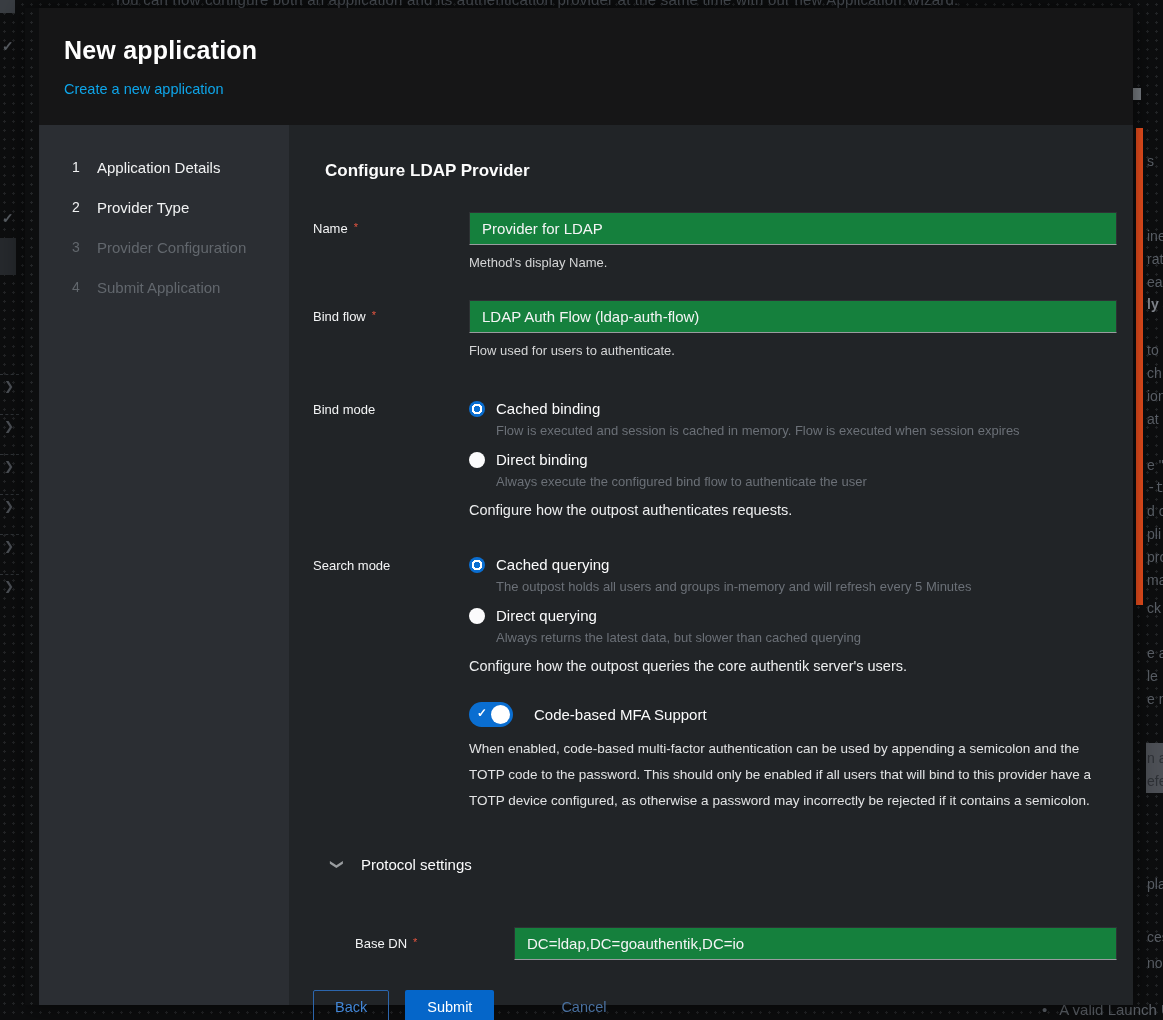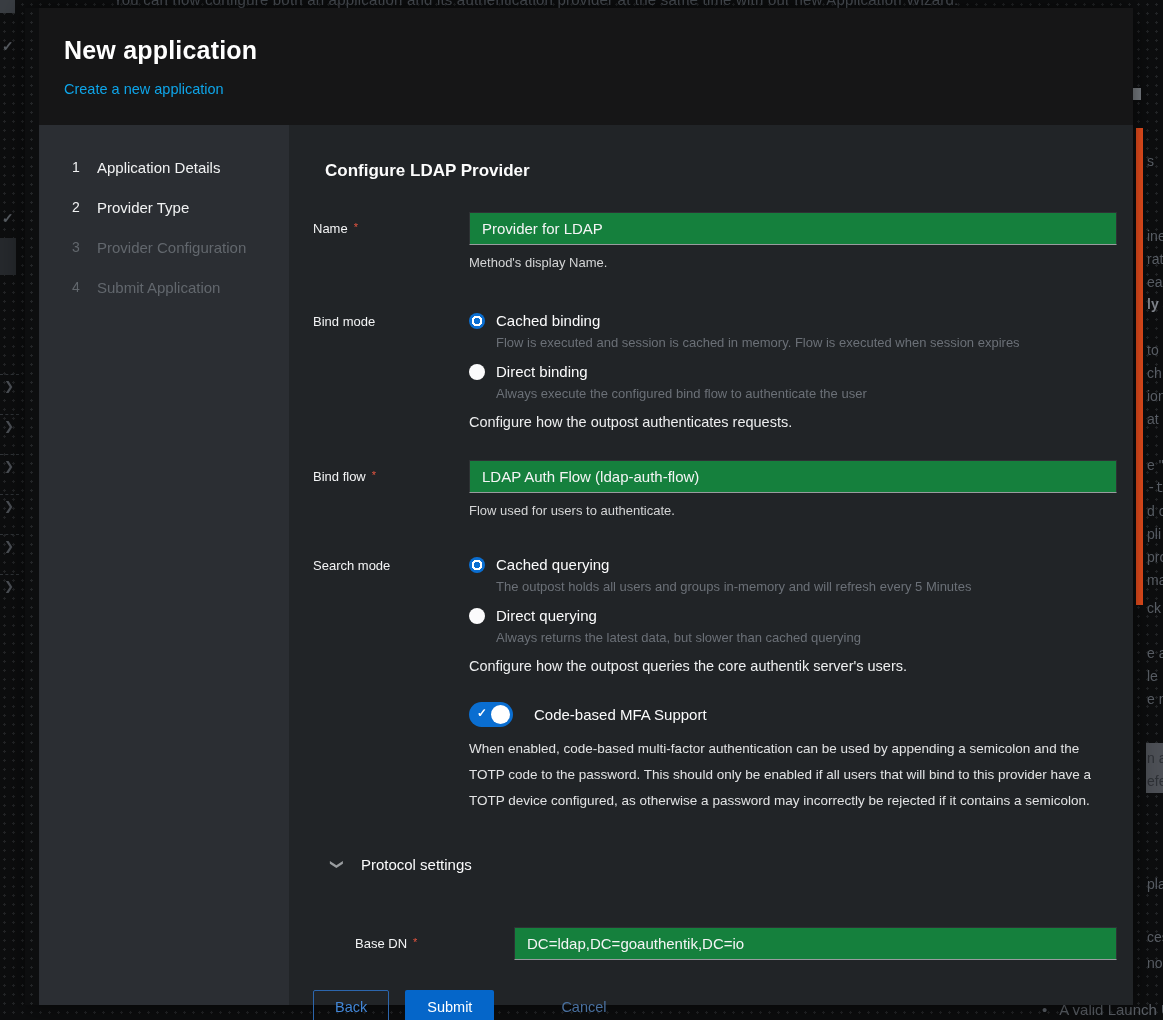--- a/index.html
+++ b/index.html
@@ -198,44 +198,44 @@
       <div class="f-row mt-name">
         <div class="f-label">
           <span>Name</span><span class="req">*</span>
         </div>
         <div>
           <input class="txt-input" type="text" value="Provider for LDAP" style="">
           <div class="field-help">Method's display Name.</div>
         </div>
       </div>
 
-      <div class="f-row mt-bindmode">
-        <div class="f-label radio-top">Bind mode</div>
-        <div>
-          <div class="radio-opt">
-            <span class="radio checked"></span>
-            <span class="radio-lbl">Cached binding</span>
-          </div>
-          <div class="radio-desc">Flow is executed and session is cached in memory. Flow is executed when session expires</div>
-          <div class="radio-opt">
-            <span class="radio unchecked"></span>
-            <span class="radio-lbl">Direct binding</span>
-          </div>
-          <div class="radio-desc">Always execute the configured bind flow to authenticate the user</div>
-          <div class="group-help">Configure how the outpost authenticates requests.</div>
-        </div>
-      </div>
-
       <div class="f-row mt-bindflow">
         <div class="f-label">
           <span>Bind flow</span><span class="req">*</span>
         </div>
         <div>
           <input class="txt-input" type="text" value="LDAP Auth Flow (ldap-auth-flow)" style="">
           <div class="field-help">Flow used for users to authenticate.</div>
+        </div>
+      </div>
+
+      <div class="f-row mt-bindmode">
+        <div class="f-label radio-top">Bind mode</div>
+        <div>
+          <div class="radio-opt">
+            <span class="radio checked"></span>
+            <span class="radio-lbl">Cached binding</span>
+          </div>
+          <div class="radio-desc">Flow is executed and session is cached in memory. Flow is executed when session expires</div>
+          <div class="radio-opt">
+            <span class="radio unchecked"></span>
+            <span class="radio-lbl">Direct binding</span>
+          </div>
+          <div class="radio-desc">Always execute the configured bind flow to authenticate the user</div>
+          <div class="group-help">Configure how the outpost authenticates requests.</div>
         </div>
       </div>
 
       <div class="f-row mt-search">
         <div class="f-label radio-top">Search mode</div>
         <div>
           <div class="radio-opt">
             <span class="radio checked"></span>
             <span class="radio-lbl">Cached querying</span>
           </div>

